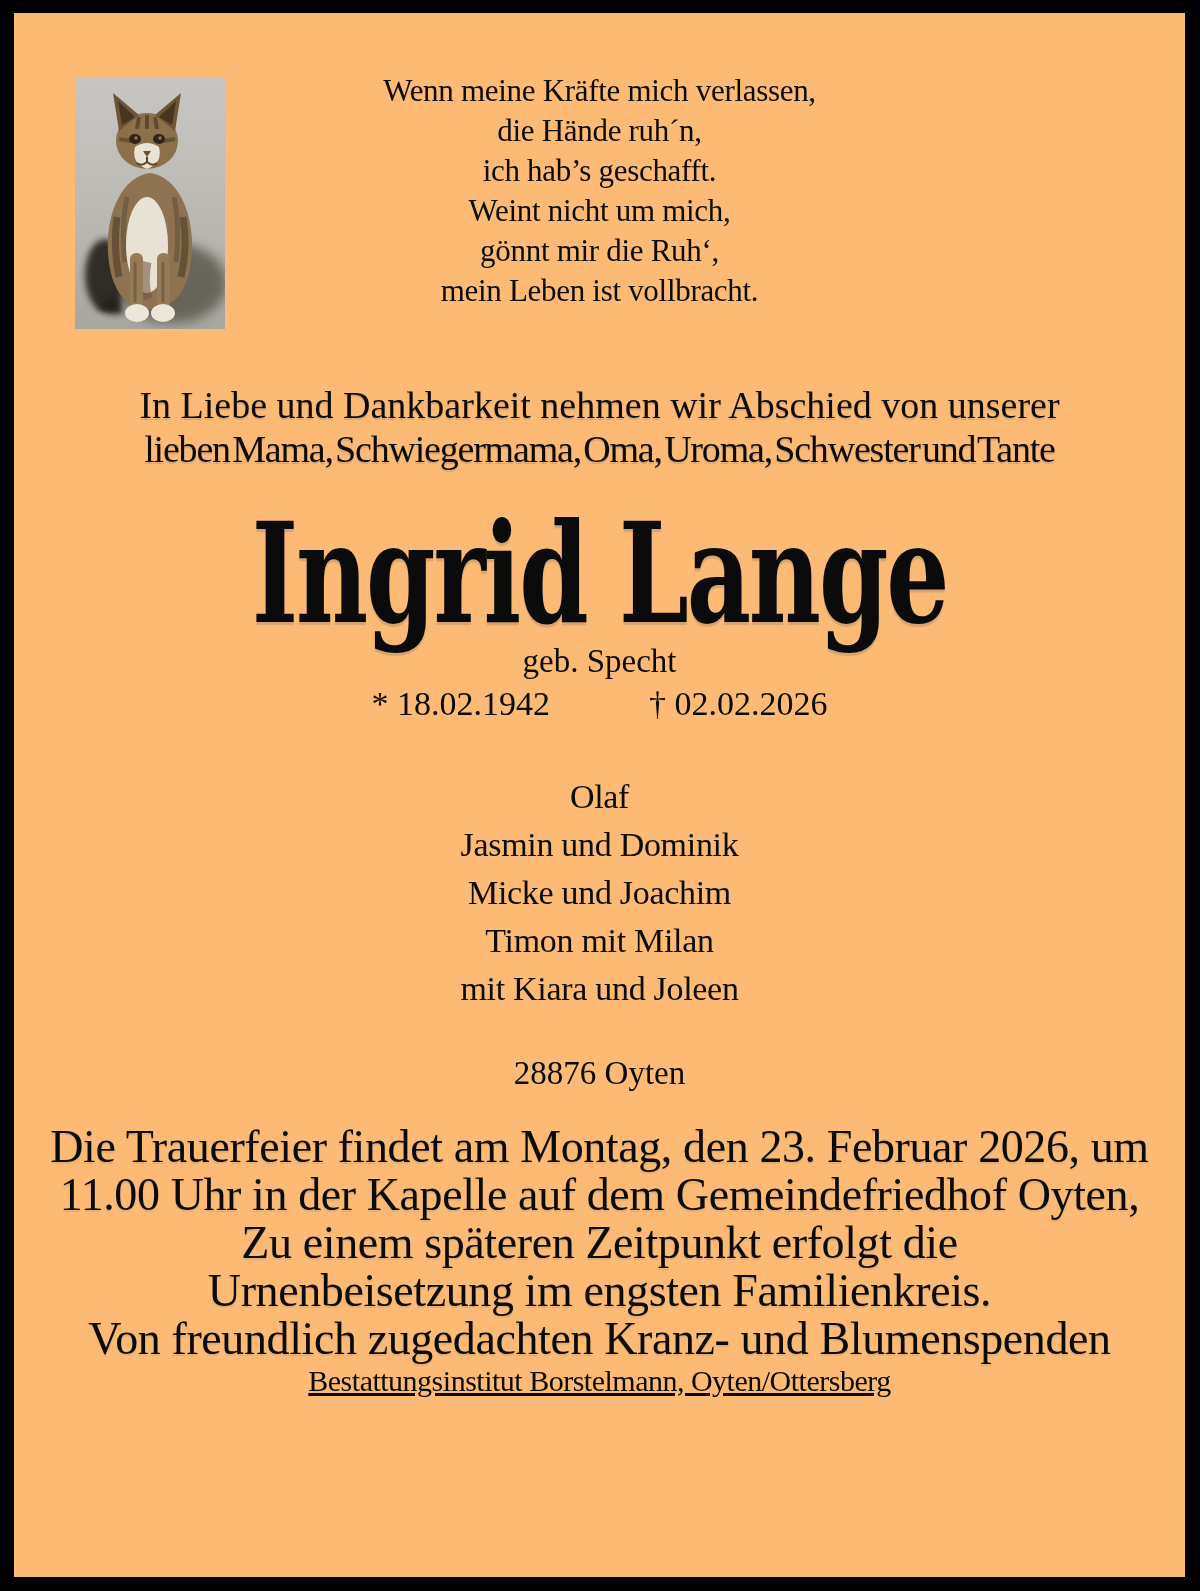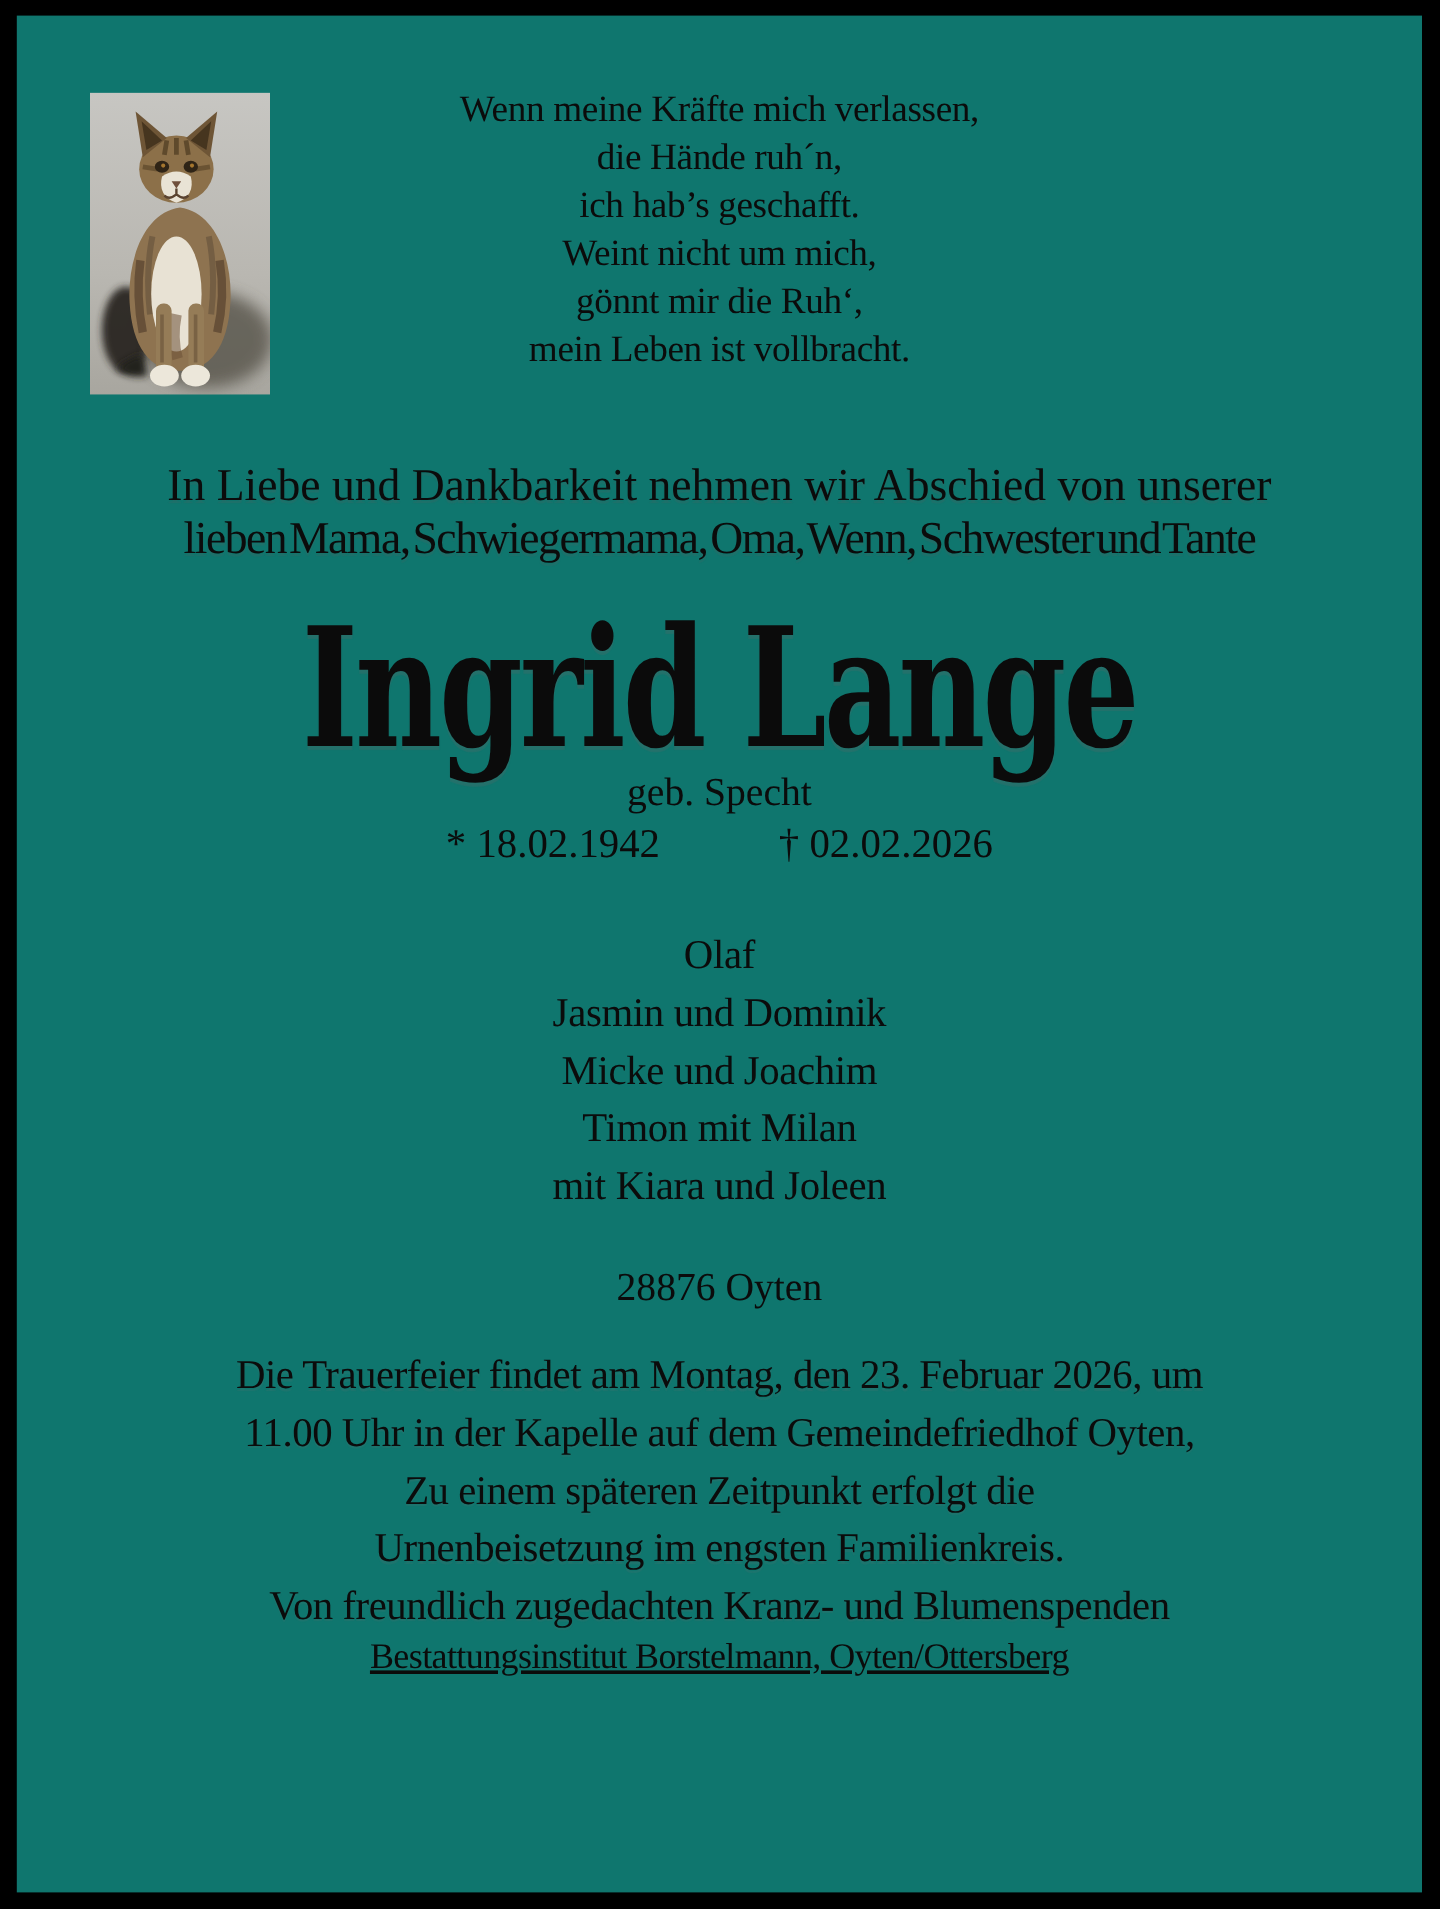--- a/index.html
+++ b/index.html
@@ -9,21 +9,21 @@
     position: relative;
     width: 1200px;
     height: 1591px;
     background: #000;            
     overflow: hidden;
   }
 
   .sheet {
     position: absolute;
     left: 14px; top: 13px; right: 15px; bottom: 14px;
-    background: #0f766e;
+    background: #fdba74;
     color: #0b0b0b;
   }
 
   .content {
     padding-top: 58px;
     text-align: center;
   }
 
   
   .photo {
@@ -60,21 +60,21 @@
   .maiden { margin-top: 8px; font-size: 33px; line-height: 40px; }
 
   .dates { margin-top: 2px; font-size: 34px; line-height: 42px; }
   .date-gap { display: inline-block; width: 82px; }
 
   
   .mourners { margin-top: 48px; font-size: 34px; line-height: 48px; font-weight: normal; letter-spacing: -0.3px; }
 
   .location { margin-top: 40px; font-size: 33px; line-height: 40px; }
 
-  .funeral { margin-top: 30px; font-size: 34px; line-height: 48px; letter-spacing: -0.4px; text-shadow: 0 2px 1px rgba(110,110,110,0.18); text-align: center; }
+  .funeral { margin-top: 30px; font-size: 46px; line-height: 48px; letter-spacing: -0.4px; text-shadow: 0 2px 1px rgba(110,110,110,0.18); text-align: center; }
 
   .undertaker { font-size: 30px; line-height: 36px; letter-spacing: -0.5px; text-decoration: underline; }
 </style>
 </head>
 <body>
 
 <div id="canvas">
   <div class="sheet">
 
     <div class="photo" title="Tabby cat sitting upright, facing the camera">
@@ -145,21 +145,21 @@
         <div>Wenn meine Kräfte mich verlassen,</div>
         <div>die Hände ruh´n,</div>
         <div>ich hab’s geschafft.</div>
         <div>Weint nicht um mich,</div>
         <div>gönnt mir die Ruh‘,</div>
         <div>mein Leben ist vollbracht.</div>
       </div>
 
       <div class="intro">
         <div>In Liebe und Dankbarkeit nehmen wir Abschied von unserer</div>
-        <div class="tight">lieben Mama, Schwiegermama, Oma, Wenn, Schwester und Tante</div>
+        <div class="tight">lieben Mama, Schwiegermama, Oma, Uroma, Schwester und Tante</div>
       </div>
 
       <div class="name">Ingrid Lange</div>
       <div class="maiden">geb. Specht</div>
 
       <div class="dates">
         <span>*</span>
         <span>18.02.1942</span>
         <span class="date-gap"></span>
         <span>†</span>

